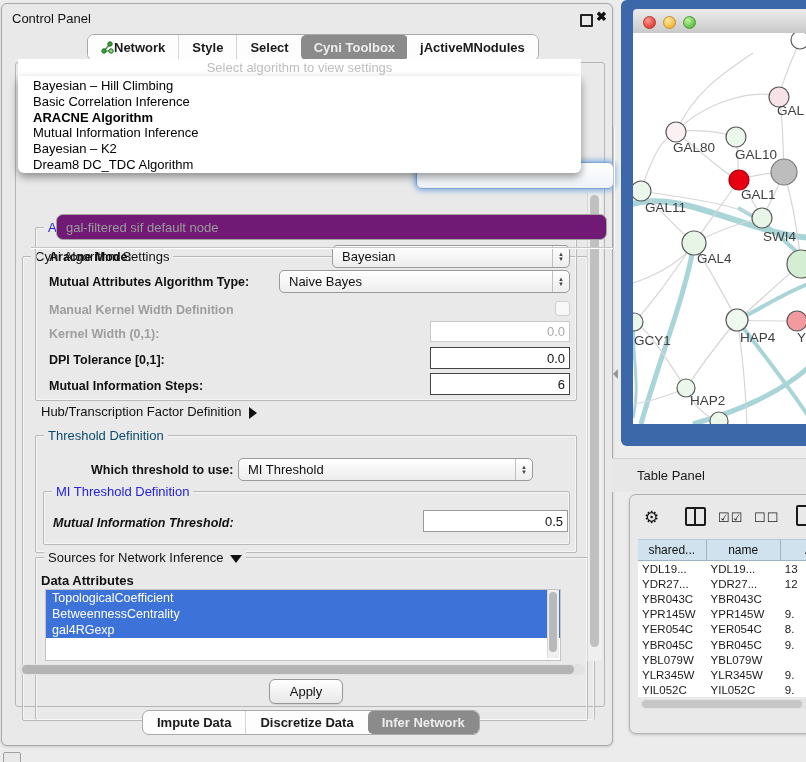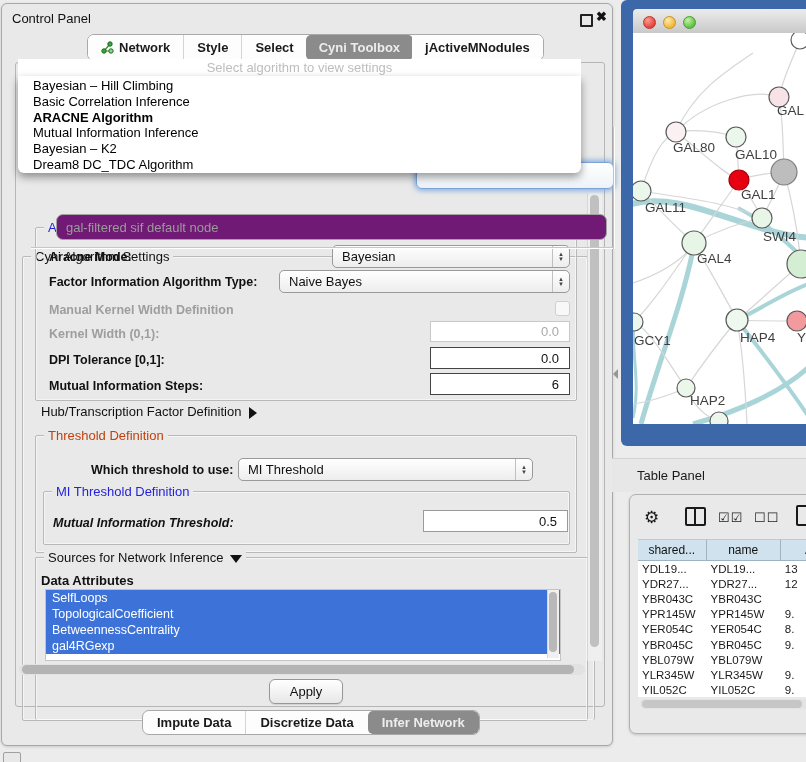--- a/index.html
+++ b/index.html
@@ -4,21 +4,21 @@
 <style>
   html,body{margin:0;padding:0;background:#ececec;font-family:"Liberation Sans",sans-serif;}
   #screen{position:relative;width:806px;height:762px;background:#ececec;overflow:hidden;-webkit-font-smoothing:antialiased;}
   .abs{position:absolute;}
   
   #cp{left:1px;top:3px;width:610px;height:741px;background:#e9e9e9;border:1px solid #a8a8a8;border-radius:6px;box-shadow:0 1px 3px rgba(0,0,0,.15);}
   #cp-title{left:10px;top:7px;font-size:13px;color:#111;}
   #cp-float{left:578px;top:10px;width:9px;height:9px;border:2px solid #222;border-radius:1px;}
   #cp-close{left:594px;top:5px;font-size:13px;font-weight:bold;color:#111;}
   #tabbar{left:85px;top:30px;height:25px;display:flex;align-items:stretch;background:#fdfdfd;border:1px solid #a9a9a9;border-radius:7px;overflow:hidden;}
-  .tab{display:flex;align-items:center;gap:5px;padding:0 13px;font-size:13px;font-weight:600;color:#1a1a1a;border-left:1px solid #d4d4d4;background:#fdfdfd;}
+  .tab{display:flex;align-items:center;padding:0 13px;font-size:13px;font-weight:600;color:#1a1a1a;border-left:1px solid #d4d4d4;background:#fdfdfd;}
   .tab:first-child{border-left:none;}
   .tab.sel{background:#8b8b8b;color:#ededed;border-radius:5px;border-left:none;margin:0 -1px;}
   .tab.sel+ .tab{border-left:none;}
   .tabicon svg{display:block;}
   
   #content{left:13px;top:58px;width:588px;height:643px;border:1px solid #b6b6b6;border-radius:3px;background:#e9e9e9;}
   
   .etchv{width:2px;background:linear-gradient(to right,#c2c2c2 50%,#ffffff 50%);}
   .etchh{height:2px;background:linear-gradient(to bottom,#c6c6c6 50%,#ffffff 50%);}
   #bg-combo-focus{left:400px;top:99px;width:196px;height:25px;border:1px solid #7aa4d6;border-radius:6px;background:linear-gradient(#ffffff,#eef2f8);box-shadow:0 0 5px 2px rgba(110,160,220,.75);z-index:12;}
@@ -28,27 +28,27 @@
   
   #combo-placeholder{left:16px;top:55px;width:563px;height:17px;background:#ffffff;z-index:40;display:flex;justify-content:center;align-items:center;font-size:13px;color:#bdbdbd;}
   #popup{left:16px;top:72px;width:563px;height:97px;background:#ffffff;z-index:40;box-shadow:0 4px 9px rgba(0,0,0,.4);border-radius:0 0 6px 6px;padding-top:2px;box-sizing:border-box;}
   .opt{height:15.8px;line-height:15.8px;padding-left:15px;font-size:13px;color:#000;white-space:nowrap;}
   .opt.bold{font-weight:bold;}
   
   #sep-line{left:15px;top:184px;width:584px;z-index:2;}
   .group{border:1px solid #b9b9b9;border-radius:2px;box-shadow:inset 0 0 0 1px rgba(255,255,255,.55);}
   .legend{position:absolute;top:-8px;left:8px;background:#e9e9e9;padding:0 4px;font-size:13px;color:#111;white-space:nowrap;}
   .legend.blue{color:#2323dd;}
-  .legend.green{color:#c2410c;}
+  .legend.green{color:#0c4a6e;}
   .flabel{font-size:12.5px;font-weight:bold;color:#111;white-space:nowrap;}
   .flabel.dis{color:#9e9e9e;}
   .combo{display:flex;align-items:center;border:1px solid #9a9a9a;border-radius:5px;background:linear-gradient(#ffffff,#ededed);box-sizing:border-box;}
   .combo .val{flex:1;padding-left:9px;font-size:13px;color:#111;white-space:nowrap;overflow:hidden;}
   .stepper{display:flex;flex-direction:column;justify-content:center;align-items:center;padding:0 5px;border-left:1px solid #c0c0c0;color:#444;font-size:6px;line-height:5px;height:100%;}
-  .numfield{border:1px solid #444;background:#ffffff;font-family:"Liberation Sans",sans-serif;font-size:13px;color:#111;text-align:right;padding:0 10px;box-sizing:border-box;}
+  .numfield{border:1px solid #444;background:#ffffff;font-family:"Liberation Sans",sans-serif;font-size:13px;color:#111;text-align:right;padding:0 4px;box-sizing:border-box;}
   .numfield.dis{border:1px solid #c9c9c9;color:#a9a9a9;}
   .checkbox{width:13px;height:13px;border:1px solid #cfcfcf;border-radius:3px;background:#f8f8f8;}
   .arrow-right{display:inline-block;width:0;height:0;border-left:8px solid #111;border-top:6px solid transparent;border-bottom:6px solid transparent;margin-left:8px;vertical-align:middle;}
   .arrow-down{display:inline-block;width:0;height:0;border-top:8px solid #111;border-left:6px solid transparent;border-right:6px solid transparent;margin-left:6px;vertical-align:middle;}
   #attr-list{left:42px;top:584px;width:514px;height:70px;background:#ffffff;border:1px solid #c4c4c4;overflow:hidden;}
   .attr-row{height:16px;line-height:16px;padding-left:6px;font-size:12.5px;color:#fff;background:#3d72d9;white-space:nowrap;}
   #attr-vsb{left:544px;top:585px;width:11px;height:68px;background:#f0f0f0;border-left:1px solid #d8d8d8;}
   #attr-vsb .thumb{position:absolute;left:1px;top:2px;width:8px;height:60px;background:#b9b9b9;border-radius:4px;}
   #main-hsb{left:16px;top:659px;width:566px;height:11px;background:#e2e2e2;border-radius:6px;}
   #main-hsb .thumb{position:absolute;left:3px;top:1px;width:552px;height:9px;background:#b4b4b4;border-radius:5px;}
@@ -144,21 +144,21 @@
         <span class="legend blue">Algorithm Definition</span>
       </div>
       <div class="abs flabel" style="left:33px;top:187px;">Aracne Mode:</div>
       <div class="abs combo" style="left:316px;top:182px;width:238px;height:23px;">
         <span class="val">Bayesian</span>
         <span class="stepper">
             <span>▲</span>
             <span>▼</span>
           </span>
       </div>
-      <div class="abs flabel" style="left:33px;top:212px;">Factor Information Algorithm Type:</div>
+      <div class="abs flabel" style="left:33px;top:212px;">Mutual Attributes Algorithm Type:</div>
       <div class="abs combo" style="left:263px;top:207px;width:291px;height:23px;">
         <span class="val">Naive Bayes</span>
         <span class="stepper">
             <span>▲</span>
             <span>▼</span>
           </span>
       </div>
       <div class="abs flabel dis" style="left:33px;top:240px;">Manual Kernel Width Definition</div>
       <div class="abs checkbox" style="left:539px;top:238px;"></div>
       <div class="abs flabel dis" style="left:33px;top:264px;">Kernel Width (0,1):</div>
@@ -187,21 +187,20 @@
         <span class="legend blue">MI Threshold Definition</span>
       </div>
       <div class="abs flabel" style="left:37px;top:453px;font-style:italic;">Mutual Information Threshold:</div>
       <input class="abs numfield" style="left: 407px; top: 447px; width: 145px; height: 22px; border-color: rgb(154, 154, 154);" readonly="" value="0.5">
 
       <div class="abs group" style="left:19px;top:494px;width:558px;height:162px;border-bottom:none;">
         <span class="legend"><span>Sources for Network Inference</span><span class="arrow-down"></span></span>
       </div>
       <div class="abs flabel" style="left:25px;top:510px;font-size:13px;">Data Attributes</div>
       <div id="attr-list" class="abs" style="left:29px;top:526px;">
-          <div class="attr-row">SelfLoops</div>
           <div class="attr-row">TopologicalCoefficient</div>
           <div class="attr-row">BetweennessCentrality</div>
           <div class="attr-row">gal4RGexp</div>
         </div>
       <div id="attr-vsb" class="abs" style="left:531px;top:527px;">
           <div class="thumb"></div>
         </div>
 
       <div id="main-hsb" class="abs" style="left:3px;top:601px;">
           <div class="thumb"></div>

